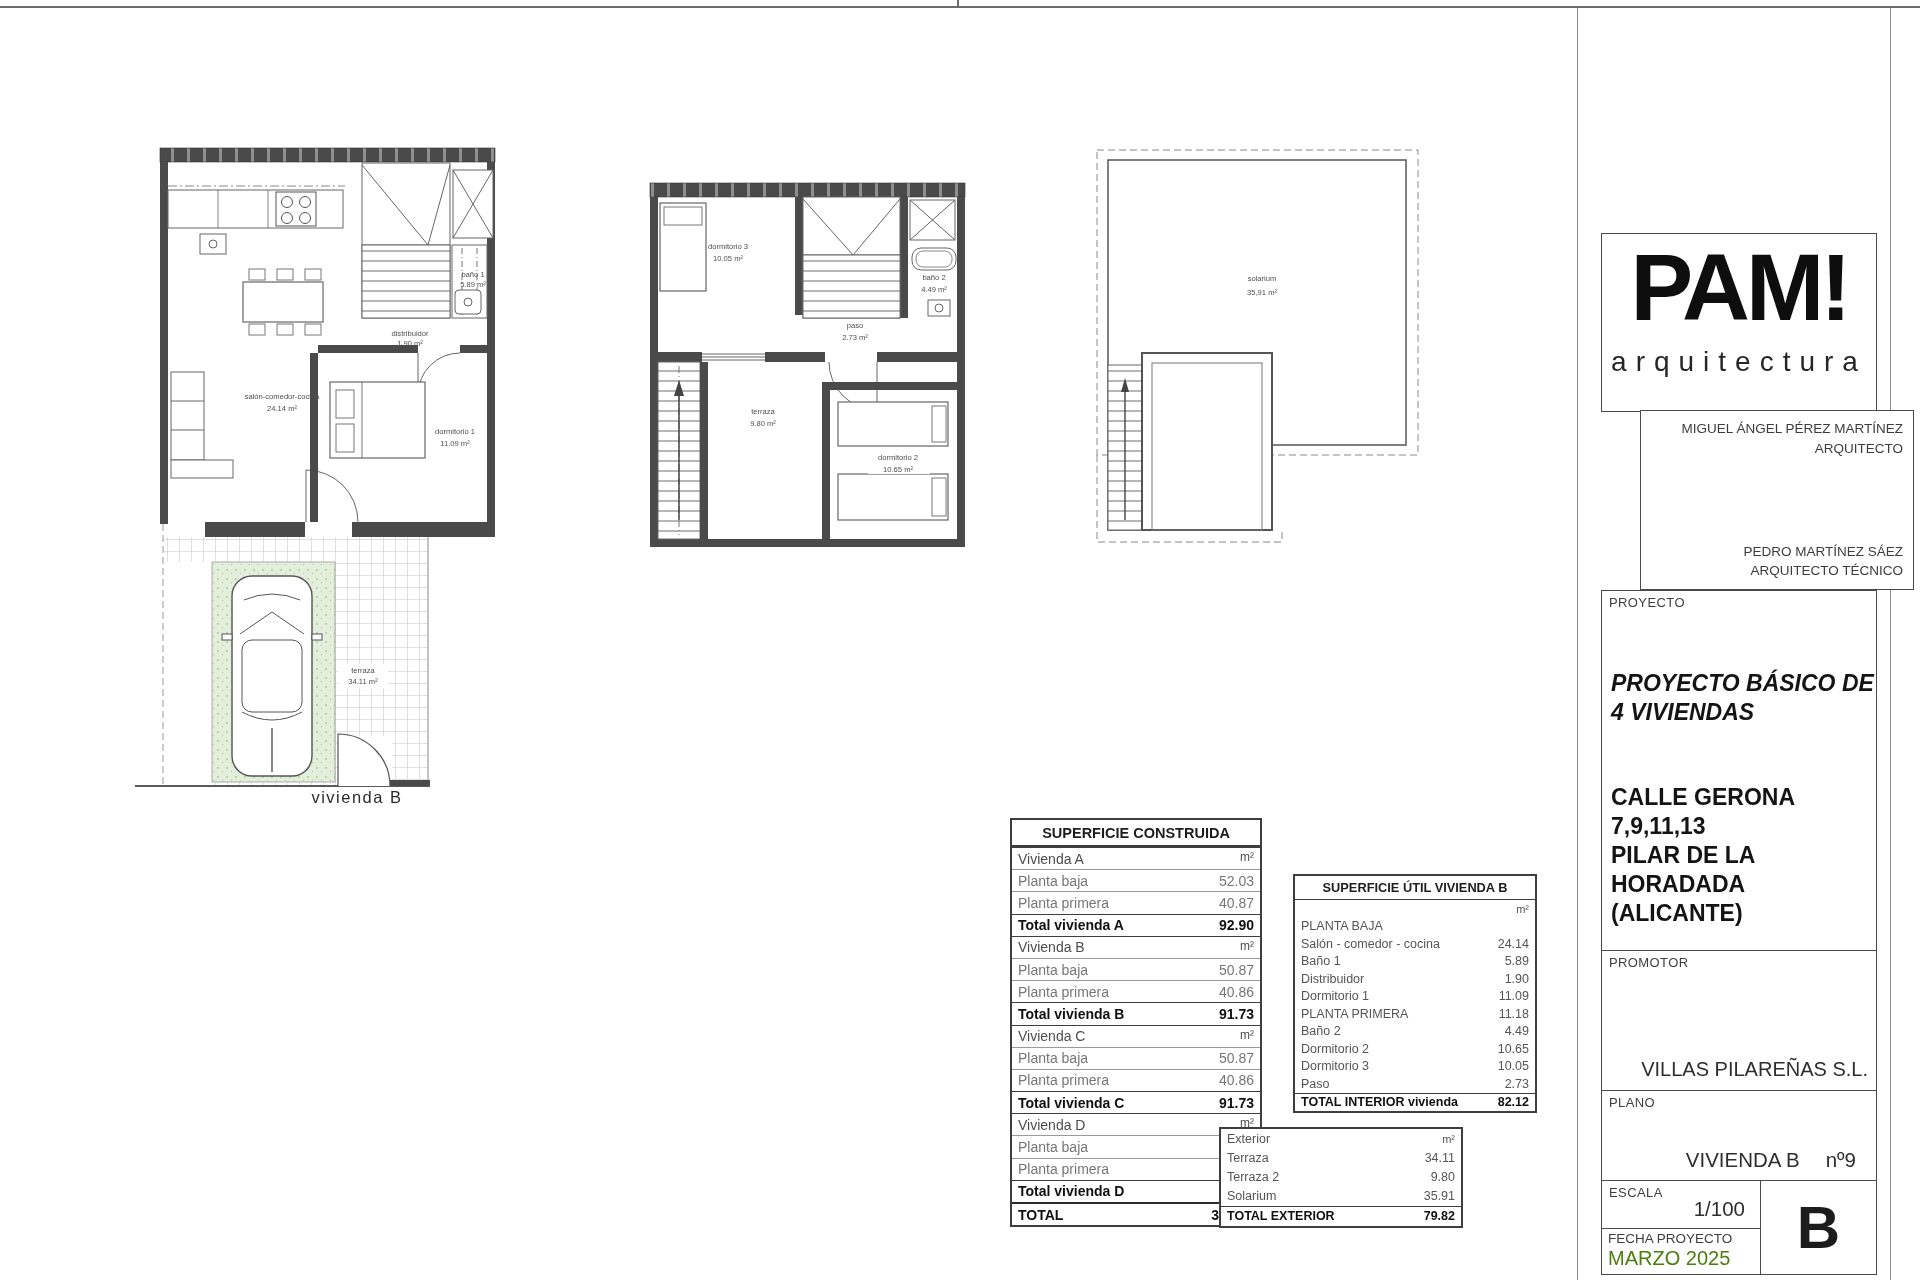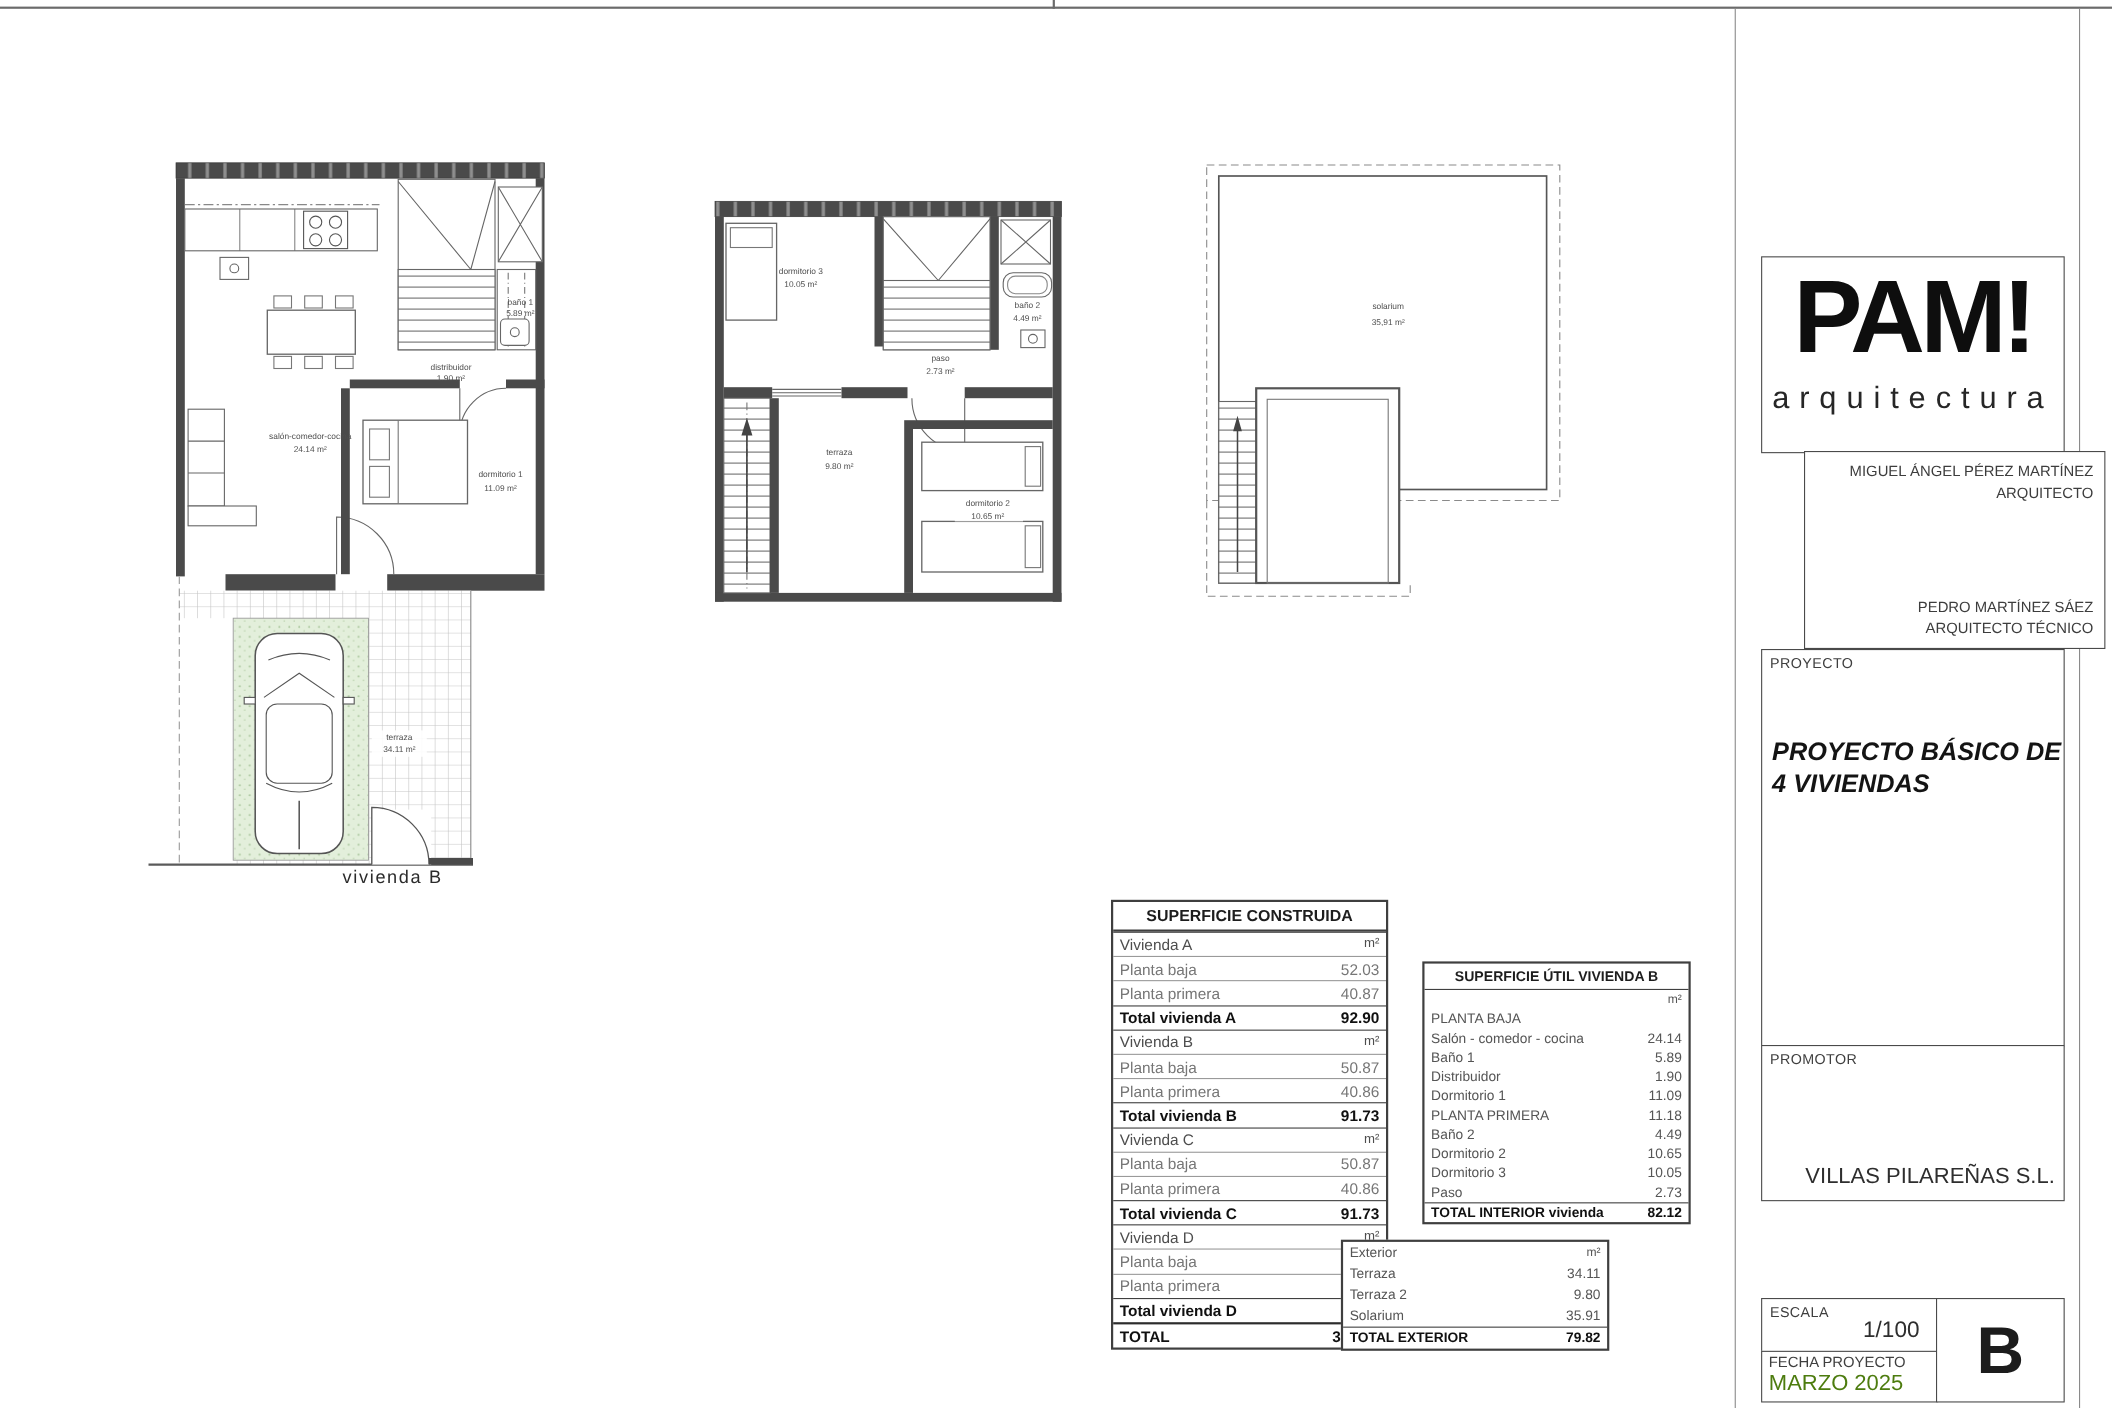--- a/index.html
+++ b/index.html
@@ -450,27 +450,39 @@
       <div>ARQUITECTO TÉCNICO</div>
     </div>
   </div>
 
   <div id="boxProy" class="abs box">
     <span class="lab">PROYECTO</span>
     <div id="proy1" class="proyTxt">
       <div>PROYECTO BÁSICO DE</div>
       <div>4 VIVIENDAS</div>
     </div>
+    <div id="proy2" class="proyTxt">
+      <div>CALLE GERONA</div>
+      <div>7,9,11,13</div>
+      <div>PILAR DE LA HORADADA</div>
+      <div>(ALICANTE)</div>
+    </div>
   </div>
 
   <div id="boxProm" class="abs box">
     <span class="lab">PROMOTOR</span>
     <div id="promVal">VILLAS PILAREÑAS S.L.</div>
   </div>
 
+  <div id="boxPlano" class="abs box">
+    <span class="lab">PLANO</span>
+    <div id="planoVal">
+      <span>VIVIENDA B</span><span class="num">nº9</span>
+    </div>
+  </div>
 
   <div id="boxEscala" class="abs box">
     <span class="lab">ESCALA</span>
     <div id="escalaVal">1/100</div>
   </div>
 
   <div id="boxFecha" class="abs box">
     <span id="fechaLab">FECHA PROYECTO</span>
     <div id="fechaVal">MARZO 2025</div>
   </div>

